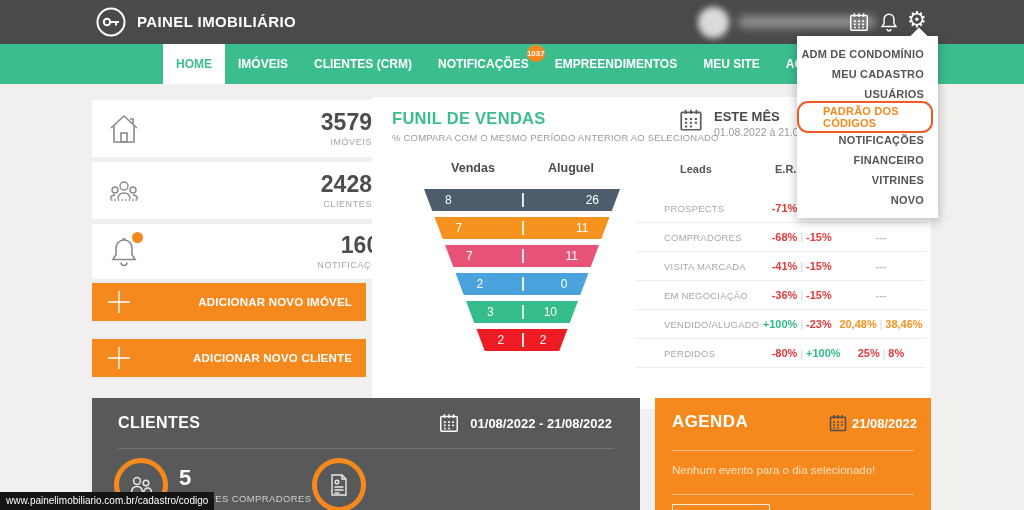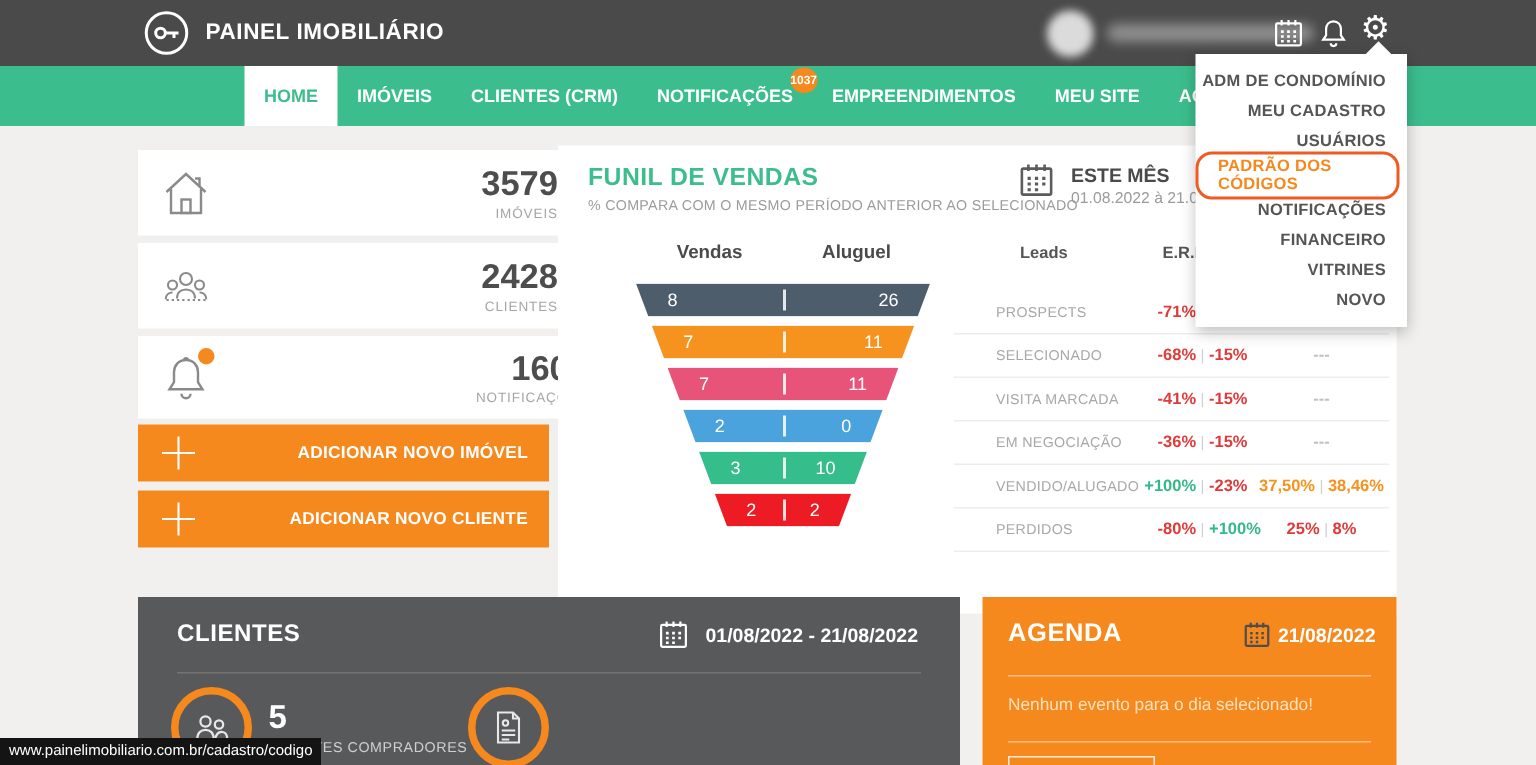--- a/index.html
+++ b/index.html
@@ -27,21 +27,21 @@
   .nav-badge{position:absolute;top:1px;right:-3px;min-width:17px;height:17px;border-radius:50%;
              background:var(--orange,#f6891e);color:#fff;font-size:8px;font-weight:bold;
              display:flex;align-items:center;justify-content:center;}
   
   .dropdown{position:absolute;left:797px;top:36px;width:141px;background:#fff;z-index:50;
             box-shadow:0 3px 10px rgba(0,0,0,.28);padding:8px 0;}
   .dropdown::before{content:"";position:absolute;top:-6px;right:13px;width:12px;height:12px;background:#fff;transform:rotate(45deg);}
   .menu-item{height:20px;display:flex;align-items:center;justify-content:flex-end;padding-right:14px;
              font-size:11px;font-weight:bold;color:#555;letter-spacing:.2px;cursor:pointer;}
   .menu-item.highlighted{height:26px;}
-  .menu-item.highlighted .pill{border:2px solid #ee5b23;border-radius:11px;padding:2px 13px;
+  .menu-item.highlighted .pill{border:2px solid #ee5b23;border-radius:11px;padding:2px 24px;
              color:var(--orange,#f6891e);margin-right:-9px;}
   
   .scard{position:absolute;left:92px;width:324px;background:#fff;cursor:pointer;}
   .scard .icon{position:absolute;left:14px;top:50%;transform:translateY(-50%);width:36px;height:36px;color:#8a8a8a;}
   .scard .icon svg{width:36px;height:36px;}
   .bell-dot{position:absolute;right:-1px;top:-2px;width:11px;height:11px;border-radius:50%;background:var(--orange,#f6891e);}
   .scard .valblock{position:absolute;top:50%;transform:translateY(-50%);text-align:right;}
   .scard .val{font-size:23px;font-weight:bold;color:#4d4d4d;line-height:1;}
   .scard .vlabel{font-size:9px;color:#a5a5a5;letter-spacing:.6px;margin-top:3px;}
   .scard .search{position:absolute;right:10px;top:50%;transform:translateY(-50%);width:22px;height:22px;color:#8a8a8a;cursor:pointer;}
@@ -245,21 +245,21 @@
           <div class="val">1606</div>
           <div class="vlabel">NOTIFICAÇÕES</div>
         </div>
       </div>
       <div class="abtn" style="top: 283px;">
         <span class="plus"><svg viewBox="0 0 26 26" fill="none" stroke="currentColor" stroke-width="1.4">
             <path d="M13 2 v22 M2 13 h22"></path>
           </svg></span>
         <span class="albl">ADICIONAR NOVO IMÓVEL</span>
       </div>
-      <div class="abtn" style="top: 327px;">
+      <div class="abtn" style="top: 339px;">
         <span class="plus"><svg viewBox="0 0 26 26" fill="none" stroke="currentColor" stroke-width="1.4">
             <path d="M13 2 v22 M2 13 h22"></path>
           </svg></span>
         <span class="albl">ADICIONAR NOVO CLIENTE</span>
       </div>
     </div>
 
   <div class="funnel-card">
     <div class="f-title">FUNIL DE VENDAS</div>
     <div class="f-sub">% COMPARA COM O MESMO PERÍODO ANTERIOR AO SELECIONADO</div>
@@ -315,21 +315,21 @@
     </div>
     <div class="stats" id="stats-rows">
         <div class="stat-row">
           <span class="slabel">PROSPECTS</span>
           <span class="v v1 c-red">-71%</span>
           <span class="sep" style="visibility: hidden;">|</span>
           <span class="v v2 c-gray"></span>
           <span class="extra c-gray"></span>
         </div>
         <div class="stat-row">
-          <span class="slabel">SELECIONADO</span>
+          <span class="slabel">COMPRADORES</span>
           <span class="v v1 c-red">-68%</span>
           <span class="sep">|</span>
           <span class="v v2 c-red">-15%</span>
           <span class="extra c-gray">---</span>
         </div>
         <div class="stat-row">
           <span class="slabel">VISITA MARCADA</span>
           <span class="v v1 c-red">-41%</span>
           <span class="sep">|</span>
           <span class="v v2 c-red">-15%</span>
@@ -340,21 +340,21 @@
           <span class="v v1 c-red">-36%</span>
           <span class="sep">|</span>
           <span class="v v2 c-red">-15%</span>
           <span class="extra c-gray">---</span>
         </div>
         <div class="stat-row">
           <span class="slabel">VENDIDO/ALUGADO</span>
           <span class="v v1 c-green">+100%</span>
           <span class="sep">|</span>
           <span class="v v2 c-red">-23%</span>
-          <span class="extra c-orange"><span>37,50%</span><span class="sep">|</span><span>38,46%</span></span>
+          <span class="extra c-orange"><span>20,48%</span><span class="sep">|</span><span>38,46%</span></span>
         </div>
         <div class="stat-row">
           <span class="slabel">PERDIDOS</span>
           <span class="v v1 c-red">-80%</span>
           <span class="sep">|</span>
           <span class="v v2 c-green">+100%</span>
           <span class="extra c-red"><span>25%</span><span class="sep">|</span><span>8%</span></span>
         </div>
       </div>
   </div>

